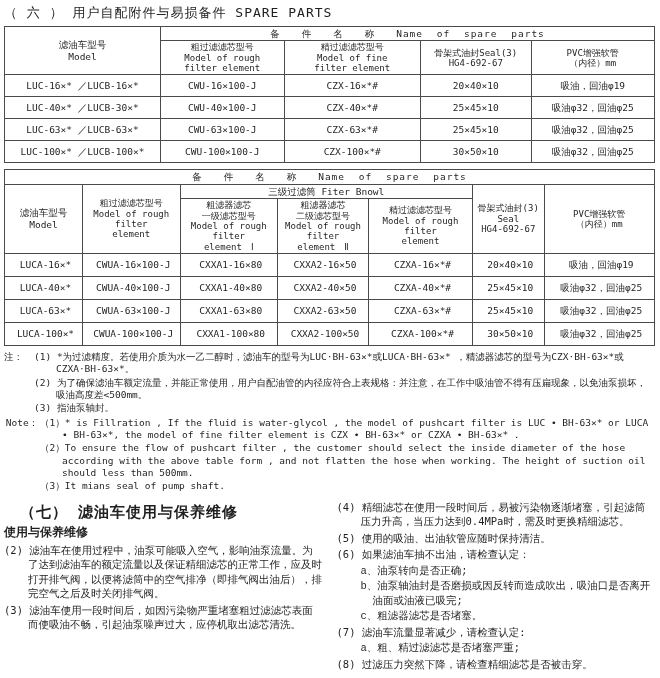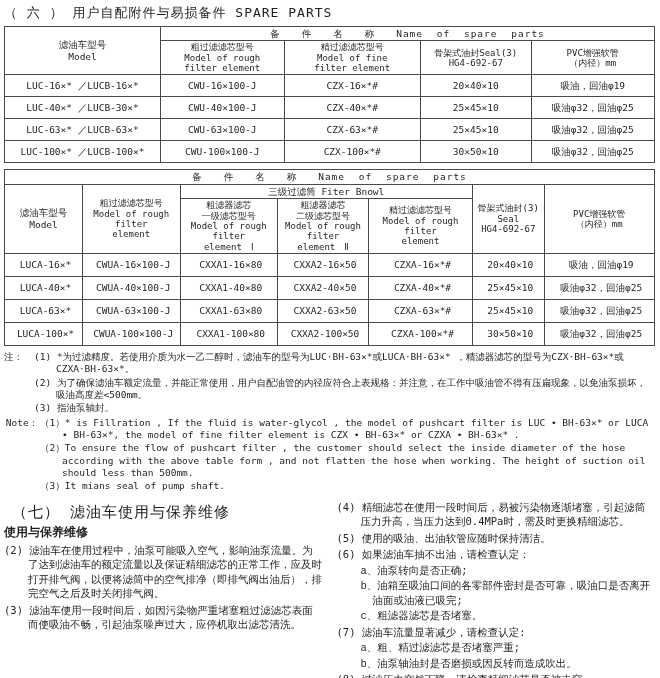--- a/index.html
+++ b/index.html
@@ -22,21 +22,21 @@
   
   .notes{margin-top:5px;font-size:9.5px;line-height:1.3;}
   .note-row{display:flex;margin-bottom:1px;}
   .note-label{flex:0 0 30px;white-space:nowrap;}
   .note-items{flex:1;}
   .note-item{padding-left:22px;text-indent:-22px;margin-bottom:1px;}
   
   .sec7{margin-top:6px;}
   .maint{display:flex;gap:14px;font-size:10.5px;line-height:1.38;}
   .maint-col{flex:1;min-width:0;}
-  .sec7-title{font-size:15px;font-weight:normal;margin:2px 0 2px 8px;letter-spacing:1px;}
+  .sec7-title{font-size:15px;font-weight:bold;margin:2px 0 2px 16px;letter-spacing:1px;}
   .sec7-subtitle{font-size:12px;font-weight:bold;margin:0 0 2px 0;font-family:Liberation Serif, serif;}
   .m-item{padding-left:24px;text-indent:-24px;margin-bottom:2px;}
   .m-subitem{padding-left:36px;text-indent:-12px;margin-bottom:1px;font-family:Liberation Mono, monospace;}
 </style>
 </head>
 <body>
 
 <div class="page">
 
   <div class="doc-title">（ 六 ）  用户自配附件与易损备件    SPARE   PARTS</div>
@@ -208,23 +208,22 @@
         <div class="sec7-title">（七）  滤油车使用与保养维修</div>
         <div class="sec7-subtitle">使用与保养维修</div>
         <div class="m-item">(2) 滤油车在使用过程中，油泵可能吸入空气，影响油泵流量。为了达到滤油车的额定流量以及保证精细滤芯的正常工作，应及时打开排气阀，以便将滤筒中的空气排净（即排气阀出油后），排完空气之后及时关闭排气阀。</div>
         <div class="m-item">(3) 滤油车使用一段时间后，如因污染物严重堵塞粗过滤滤芯表面而使吸油不畅，引起油泵噪声过大，应停机取出滤芯清洗。</div>
       </div>
       <div class="maint-col">
         <div class="m-item">(4) 精细滤芯在使用一段时间后，易被污染物逐渐堵塞，引起滤筒压力升高，当压力达到0.4MPa时，需及时更换精细滤芯。</div>
         <div class="m-item">(5) 使用的吸油、出油软管应随时保持清洁。</div>
         <div class="m-item">(6) 如果滤油车抽不出油，请检查认定：</div>
         <div class="m-subitem">a、油泵转向是否正确;</div>
-        <div class="m-subitem">b、油箱至吸油口间的各零部件密封是否可靠，吸油口是否离开油面或油液已吸完;</div>
+        <div class="m-subitem">b、油泵轴油封是否磨损或因反转而造成吹出，吸油口是否离开油面或油液已吸完;</div>
         <div class="m-subitem">c、粗滤器滤芯是否堵塞。</div>
         <div class="m-item">(7) 滤油车流量显著减少，请检查认定:</div>
         <div class="m-subitem">a、粗、精过滤滤芯是否堵塞严重;</div>
-        <div class="m-subitem">b、油泵轴油封是否磨损或因反转而造成吹出。</div>
         <div class="m-item">(8) 过滤压力突然下降，请检查精细滤芯是否被击穿。</div>
       </div>
     </div>
   </div>
 
 </div>
 
 </body></html>

